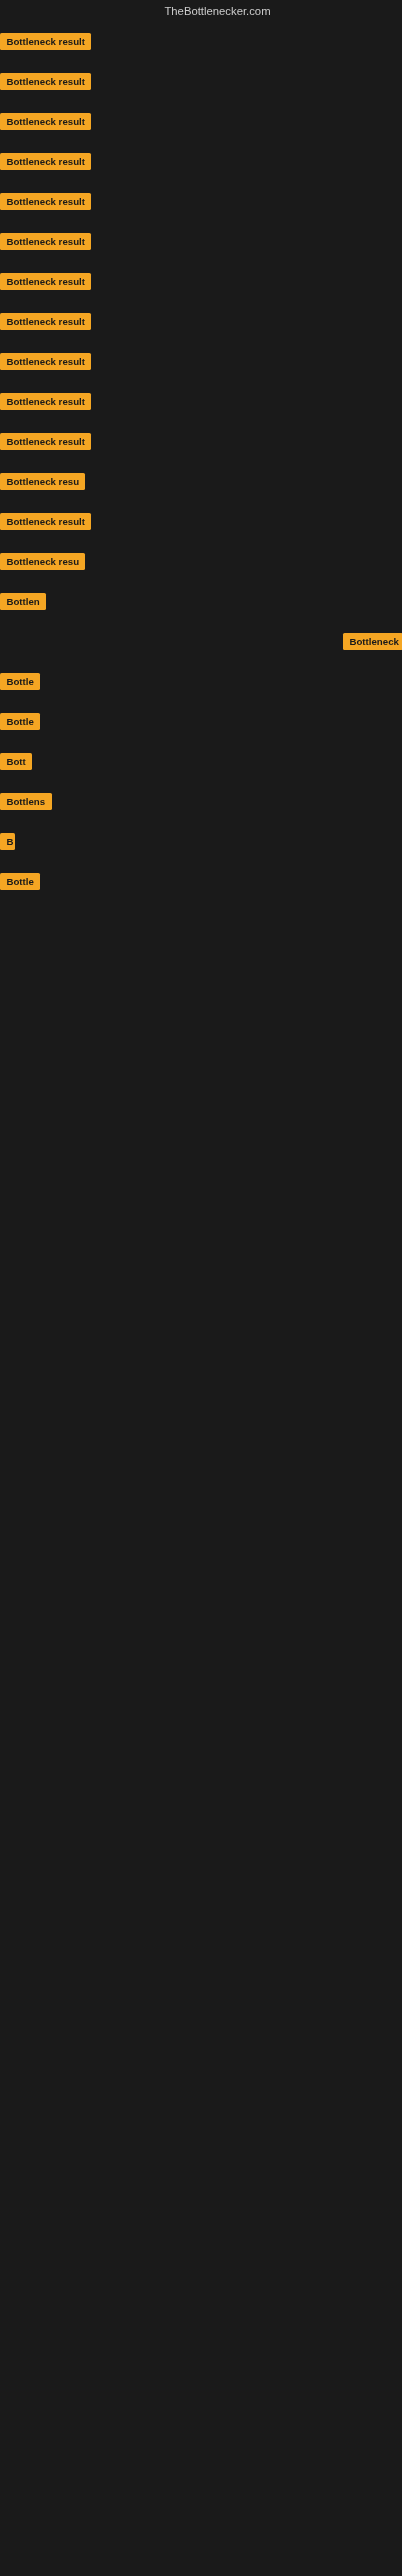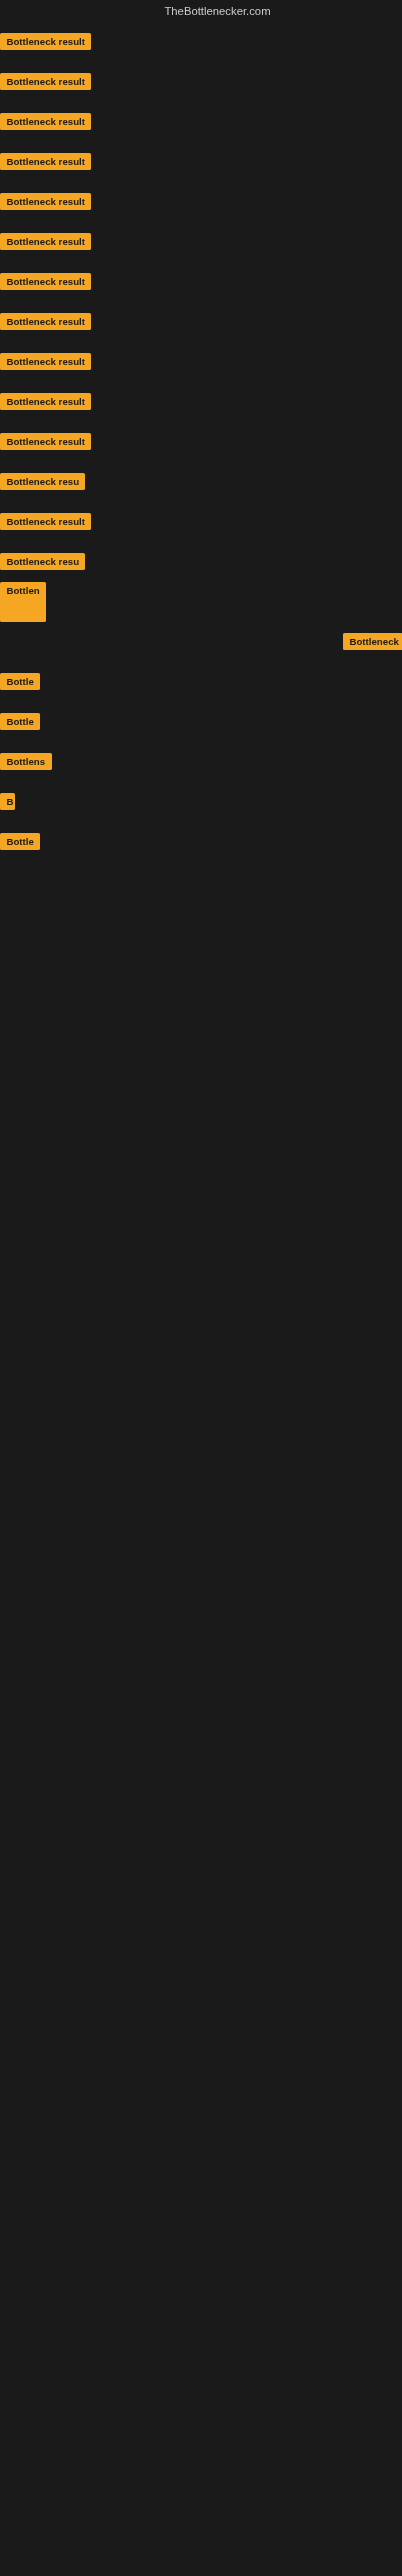--- a/index.html
+++ b/index.html
@@ -80,31 +80,34 @@
     </div>
     <div style="position: relative; height: 40px; display: flex; align-items: center;">
       <div class="bottleneck-badge" style="max-width: 97px;">Bottleneck resu</div>
     </div>
     <div style="position: relative; height: 40px; display: flex; align-items: center;">
       <div class="bottleneck-badge" style="max-width: 93px;">Bottleneck result</div>
     </div>
     <div style="position: relative; height: 40px; display: flex; align-items: center;">
       <div class="bottleneck-badge" style="max-width: 85px;">Bottleneck resu</div>
     </div>
-    <div style="position: relative; height: 40px; display: flex; ">
+    <div style="position: relative; height: 40px; display: flex; align-items: center;">
       <div class="bottleneck-badge" style="max-width: 56px;">Bottlen</div>
     </div>
     <div style="position: relative; height: 40px; display: flex; align-items: center; justify-content: flex-end;">
       <div class="bottleneck-badge" style="max-width: 60px;">Bottleneck</div>
     </div>
     <div style="position: relative; height: 40px; display: flex; align-items: center;">
       <div class="bottleneck-badge" style="max-width: 47px;">Bottle</div>
     </div>
     <div style="position: relative; height: 40px; display: flex; align-items: center;">
       <div class="bottleneck-badge" style="max-width: 44px;">Bottle</div>
+    </div>
+    <div style="position: relative; height: 40px; display: flex; align-items: center;">
+      <div class="bottleneck-badge" style="max-width: 34px;">Bott</div>
     </div>
     <div style="position: relative; height: 40px; display: flex; align-items: center;">
       <div class="bottleneck-badge" style="max-width: 52px;">Bottlens</div>
     </div>
     <div style="position: relative; height: 40px; display: flex; align-items: center;">
       <div class="bottleneck-badge" style="max-width: 14.5px;">B</div>
     </div>
     <div style="position: relative; height: 40px; display: flex; align-items: center;">
       <div class="bottleneck-badge" style="max-width: 42px;">Bottle</div>
     </div>

